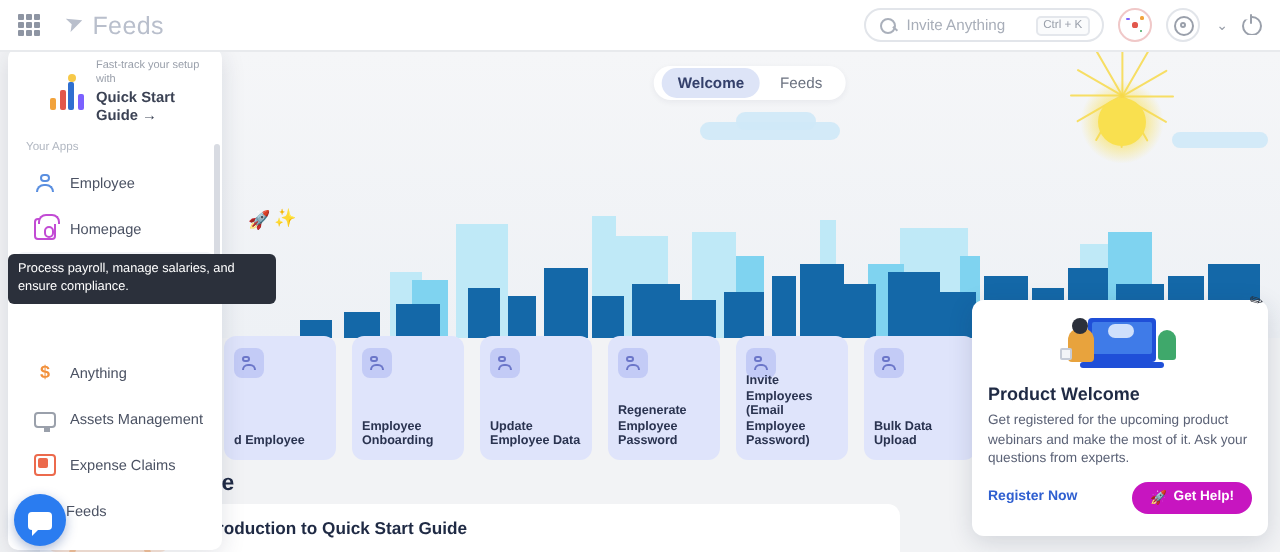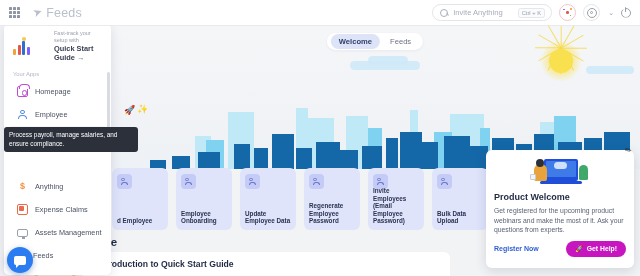--- a/index.html
+++ b/index.html
@@ -129,21 +129,21 @@
   }
   .chat-bubble .bub { width: 12px; height: 9px; background: #fff; border-radius: 2px; position: relative; }
   .chat-bubble .bub::after { content:""; position:absolute; left:2px; bottom:-3px; border-left: 4px solid #fff; border-bottom: 4px solid transparent; }
 
   
   .dropdown {
     position: absolute; left: 4px; top: 24px; width: 107px; height: 251px;
     background: #ffffff; border-radius: 5px; z-index: 20;
     box-shadow: 0 3px 12px rgba(30,40,70,.13); overflow: hidden;
   }
-  .qsg-promo { display: flex; align-items: center; gap: 23px; padding: 6px 6px 6px 7px; }
+  .qsg-promo { display: flex; align-items: center; gap: 5px; padding: 6px 6px 6px 19px; }
   .qsg-art { width: 20px; height: 18px; position: relative; flex: 0 0 auto; }
   .qsg-art .bar { position:absolute; bottom:0; width:3.4px; border-radius:1px; }
   .qsg-art .bar.b1 { left:2px; height:6px; background:#f2a33c; }
   .qsg-art .bar.b2 { left:6.5px; height:10px; background:#e2574c; }
   .qsg-art .bar.b3 { left:11px; height:14px; background:#2f6fd0; }
   .qsg-art .bar.b4 { left:15.5px; height:8px; background:#7b61ff; }
   .qsg-art .dot { position:absolute; top:0px; left:11px; width:4px; height:4px; border-radius:50%; background:#f7c948; }
   .qsg-txt .l1 { font-size: 5.5px; color: #9aa0ab; line-height: 7px; }
   .qsg-txt .l2 { font-size: 7.4px; color: #3b4254; font-weight: bold; line-height: 9px; }
   .sect-label { font-size: 5.8px; color: #b2b8c2; padding: 3px 0 3px 9px; }
@@ -417,48 +417,48 @@
       </div>
       <div class="qsg-txt">
         <div class="l1">Fast-track your setup with</div>
         <div class="l2">Quick Start Guide  →</div>
       </div>
     </div>
 
     <div class="sect-label">Your Apps</div>
 
     <div class="menu-item">
-      <span class="mi-ico ico-home"></span>
-      <span class="lbl">Homepage</span>
-    </div>
-    <div class="menu-item">
       <span class="mi-ico ico-person">
           <span class="h"></span>
           <span class="b"></span>
         </span>
       <span class="lbl">Employee</span>
     </div>
+    <div class="menu-item">
+      <span class="mi-ico ico-home"></span>
+      <span class="lbl">Homepage</span>
+    </div>
     <div class="menu-item sel">
       <span class="mi-ico ico-payroll"></span>
       <span class="lbl">Payroll</span>
     </div>
 
     <div style="height:26px"></div>
 
     <div class="menu-item">
       <span class="mi-ico ico-exp">$</span>
       <span class="lbl">Anything</span>
     </div>
     <div class="menu-item">
+      <span class="mi-ico ico-asset"></span>
+      <span class="lbl">Assets Management</span>
+    </div>
+    <div class="menu-item">
       <span class="mi-ico ico-claim"></span>
       <span class="lbl">Expense Claims</span>
-    </div>
-    <div class="menu-item">
-      <span class="mi-ico ico-asset"></span>
-      <span class="lbl">Assets Management</span>
     </div>
     <div class="menu-item">
       <span class="mi-ico ico-task"></span>
       <span class="lbl">Feeds</span>
     </div>
 
     <div class="dd-scrollbar"></div>
   </div>
 
   <div class="tooltip">Process payroll, manage salaries, and ensure compliance.</div>

